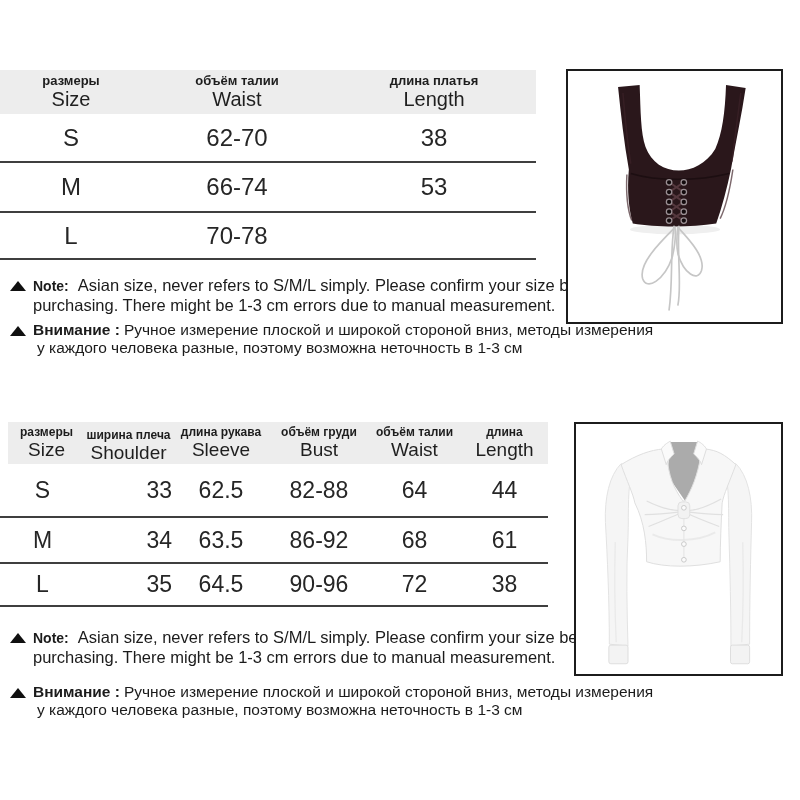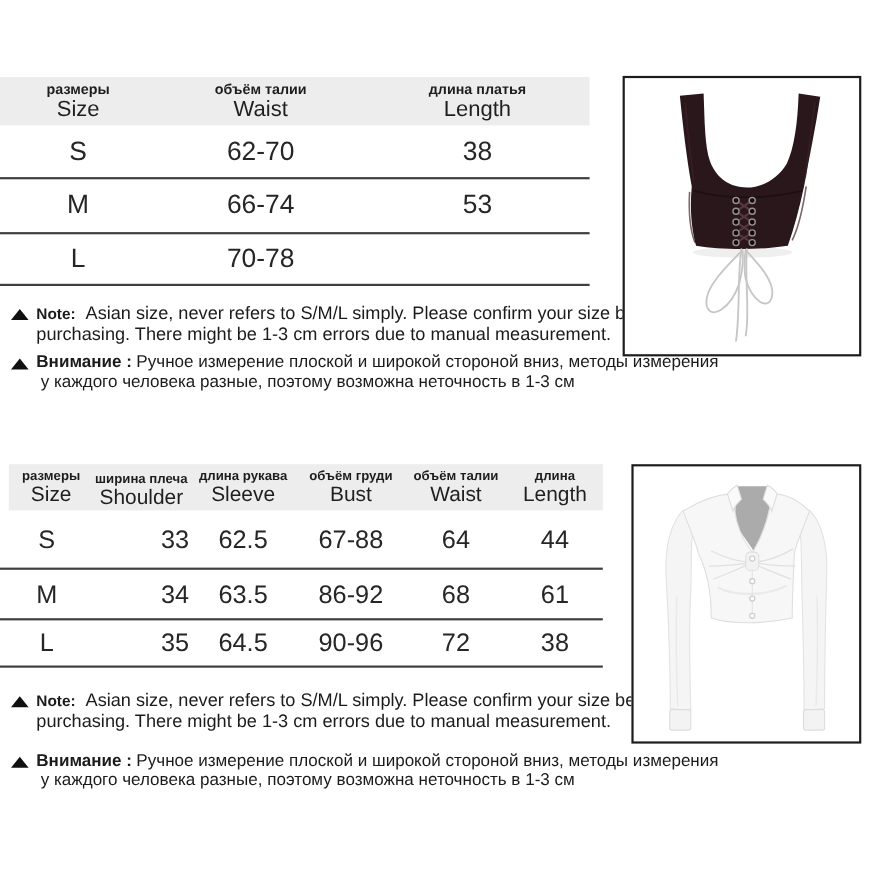--- a/index.html
+++ b/index.html
@@ -127,21 +127,21 @@
     </div>
     <div class="hc w6">
       <div class="ru">длина</div>
       <div class="en">Length</div>
     </div>
   </div>
   <div class="trow r1">
     <div class="dc w1">S</div>
     <div class="dc w2">33</div>
     <div class="dc w3">62.5</div>
-    <div class="dc w4">67-88</div>
+    <div class="dc w4">82-88</div>
     <div class="dc w5">64</div>
     <div class="dc w6">44</div>
   </div>
   <div class="trow r2">
     <div class="dc w1">M</div>
     <div class="dc w2">34</div>
     <div class="dc w3">63.5</div>
     <div class="dc w4">86-92</div>
     <div class="dc w5">68</div>
     <div class="dc w6">61</div>

